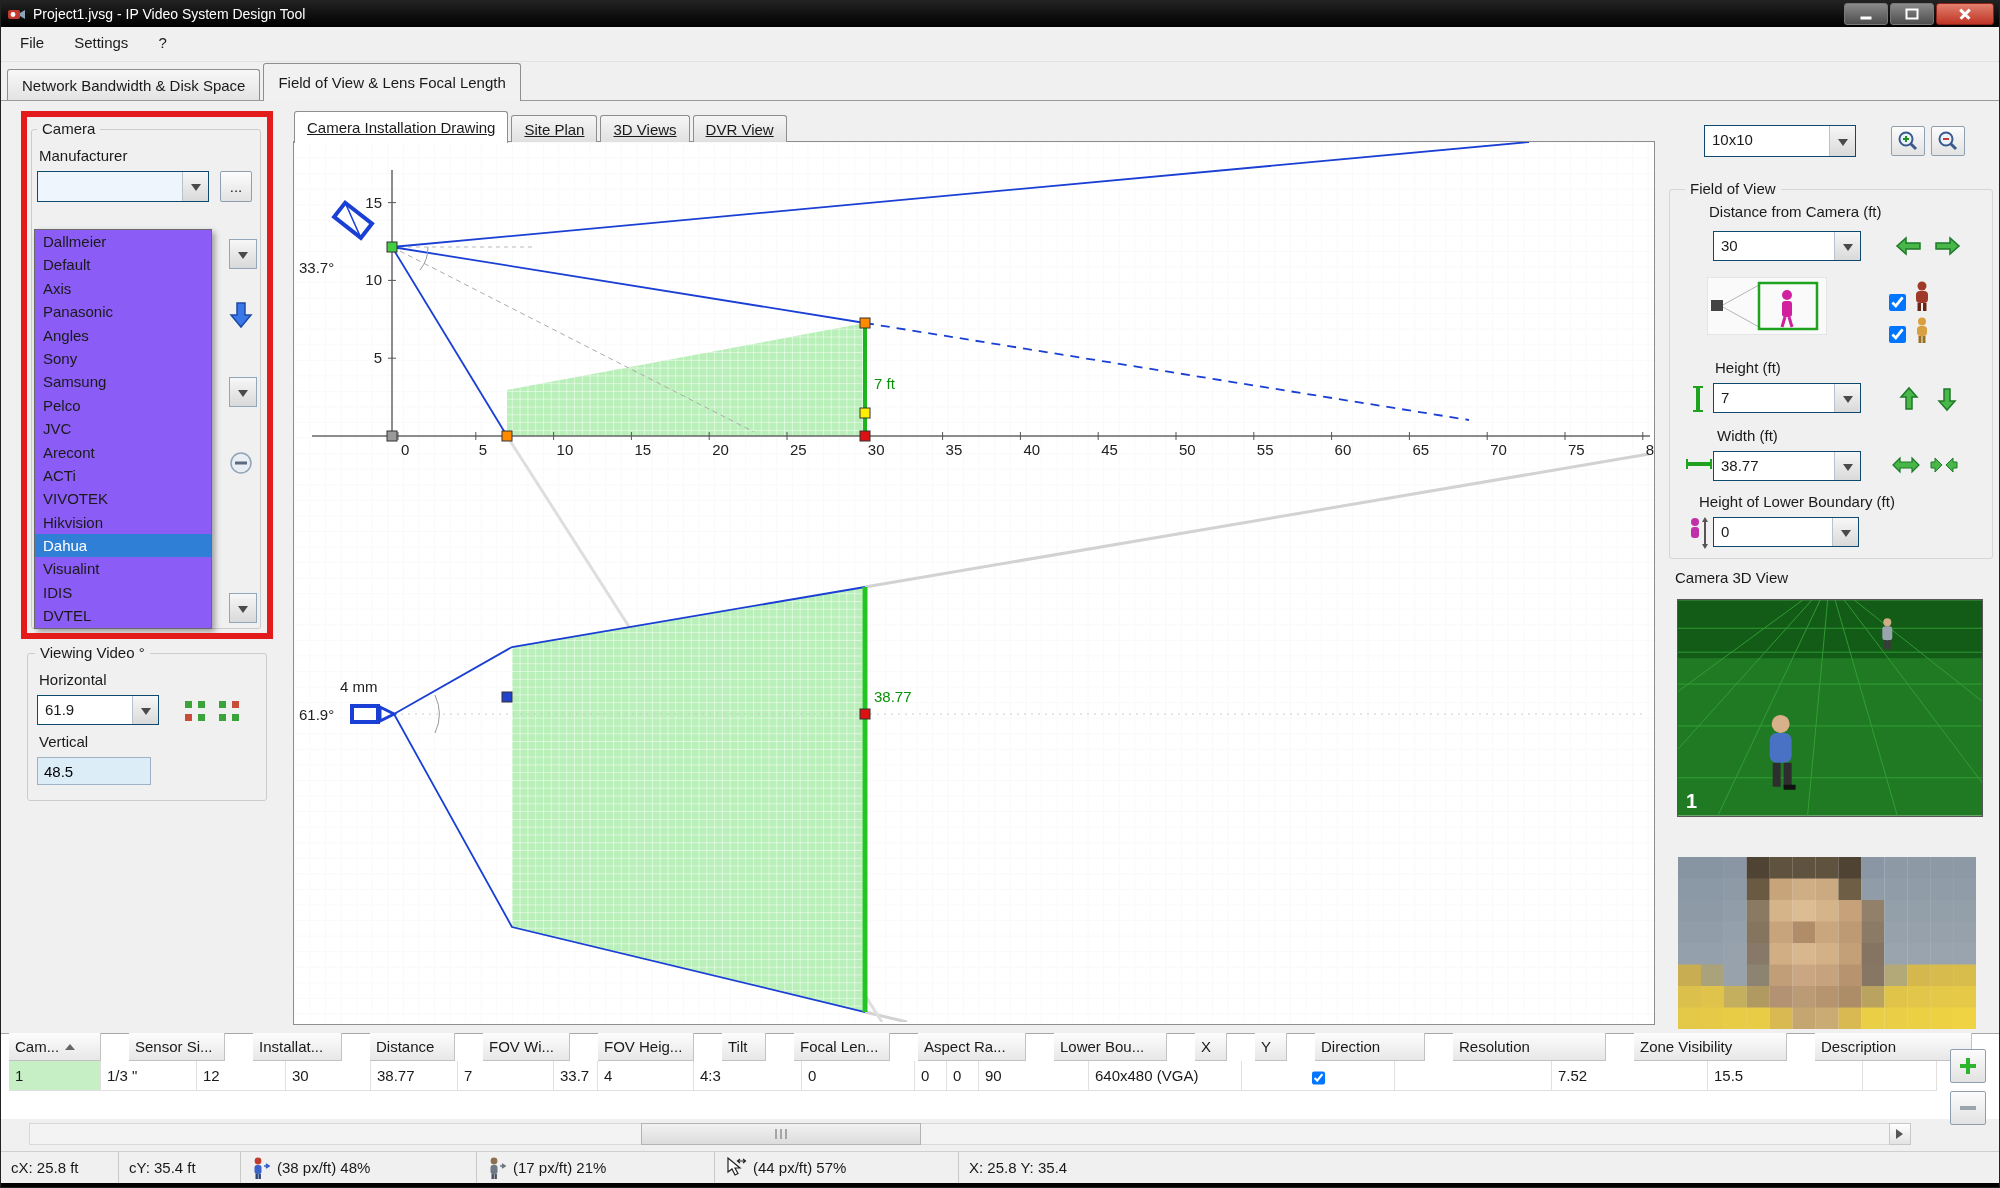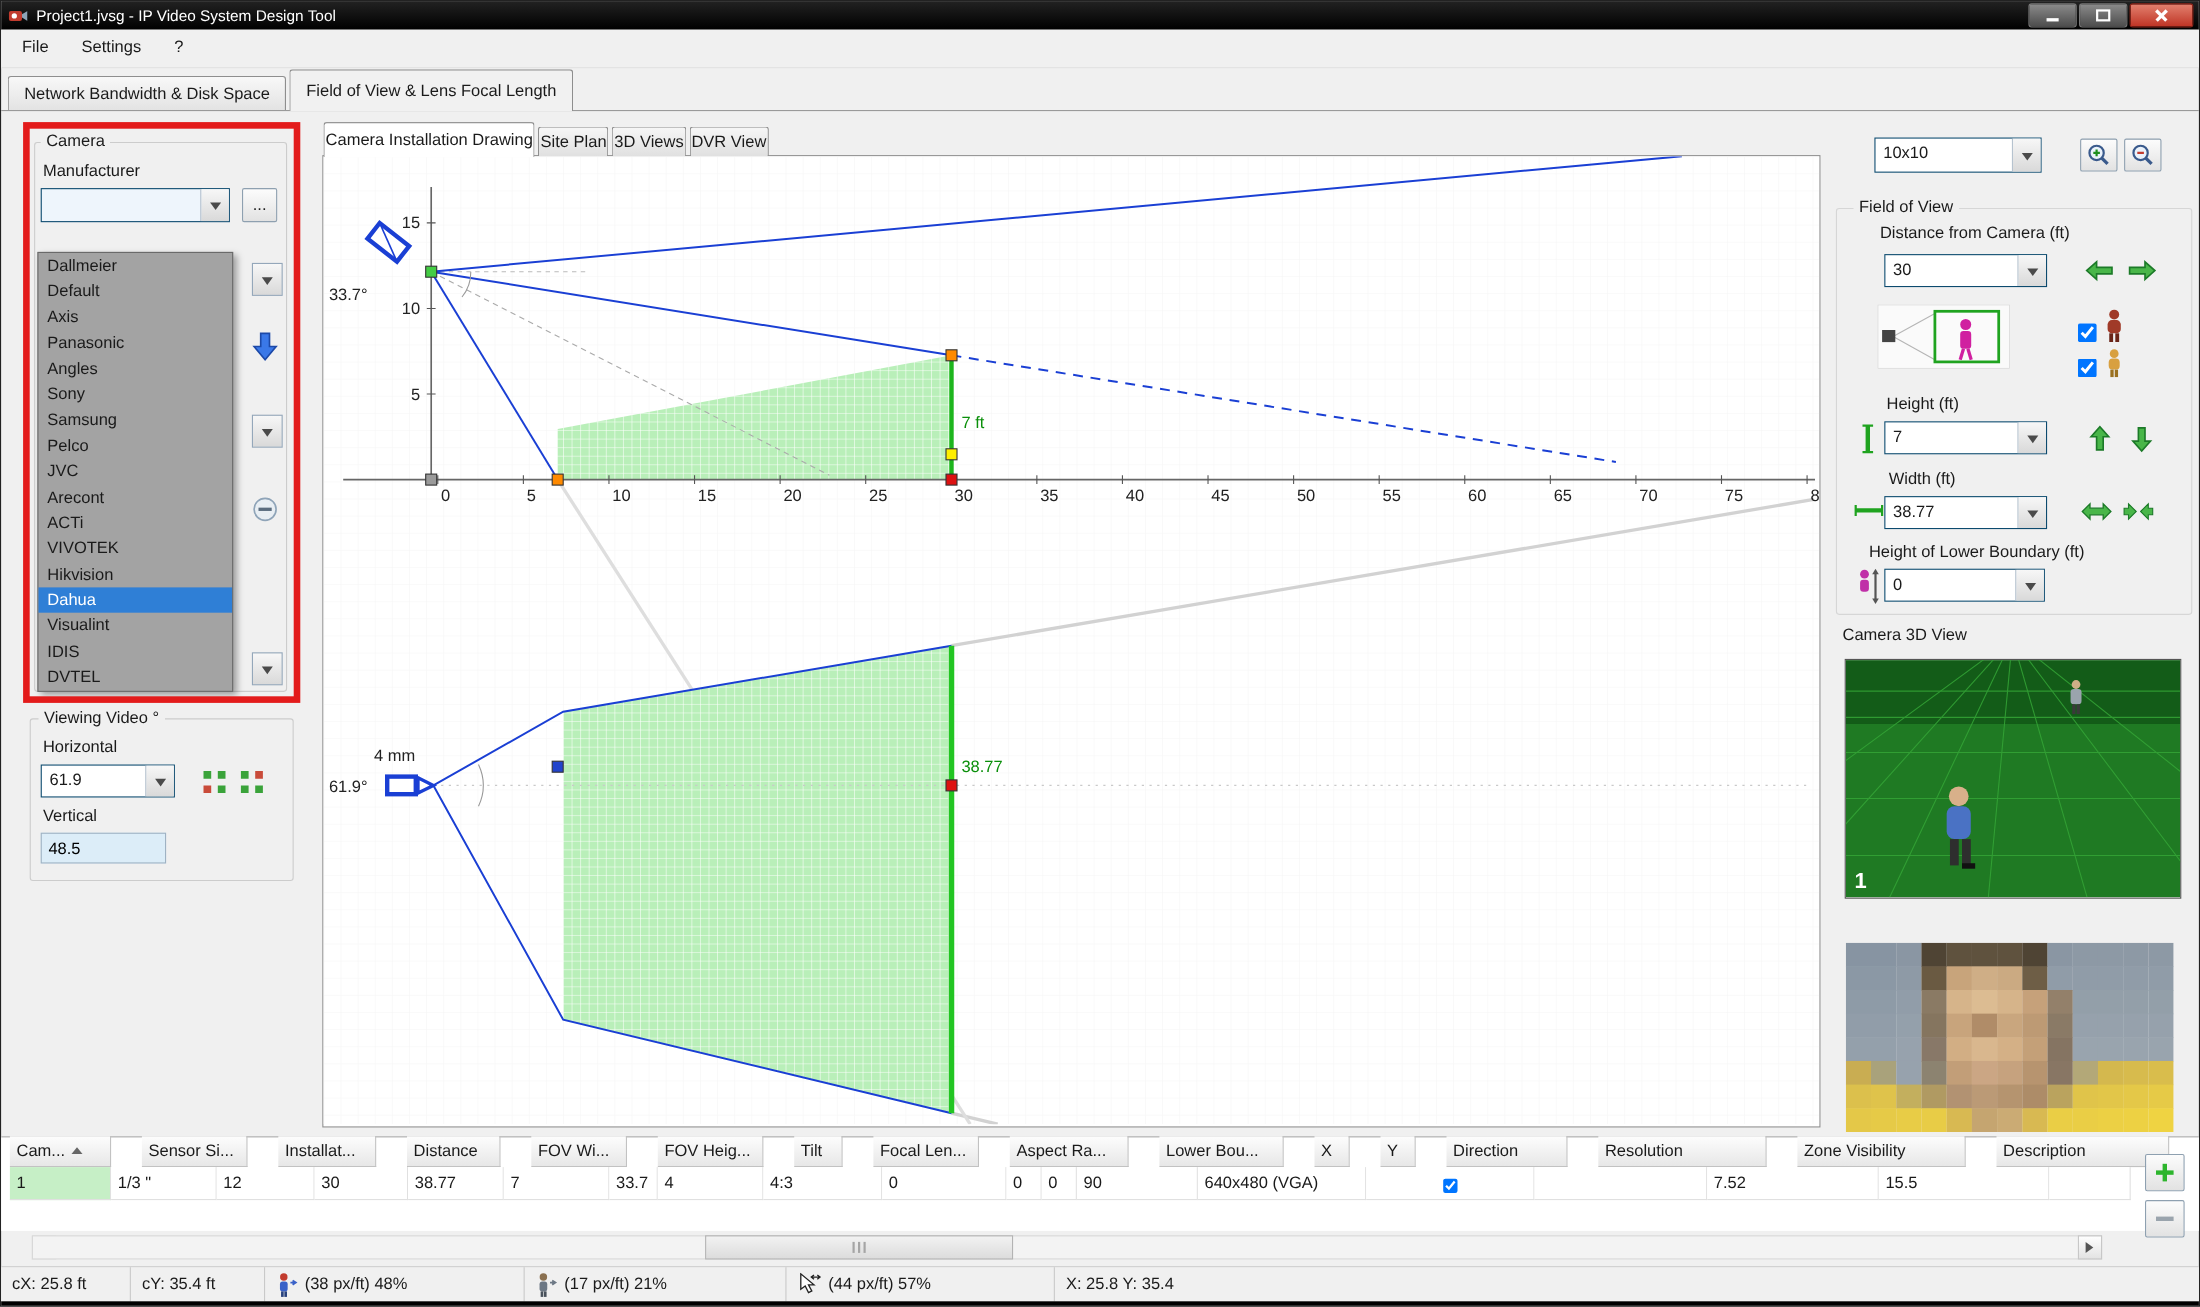--- a/index.html
+++ b/index.html
@@ -40,30 +40,30 @@
   .pushbtn{position:absolute;border:1px solid #8ea0b0;background:linear-gradient(#fcfcfc,#e2e2e2);
     display:flex;align-items:center;justify-content:center;box-sizing:border-box;border-radius:2px;cursor:default;}
   .grp{position:absolute;border:1px solid #cccccc;border-radius:3px;box-sizing:border-box;}
   .grp-label{position:absolute;background:#f0f0f0;padding:0 5px;z-index:2;white-space:nowrap;}
   .lbl{position:absolute;white-space:nowrap;}
   .txtbox{position:absolute;border:1px solid #9fb2c3;background:#dcedf8;padding:4px 6px;
     font-family:"Liberation Sans",sans-serif;font-size:15px;box-sizing:border-box;}
   
   .red-box{position:absolute;left:20px;top:110px;width:252px;height:528px;border:6px solid #e31b1b;
     box-sizing:border-box;z-index:30;pointer-events:none;}
-  .dd-list{position:absolute;left:33px;top:228px;width:176px;background:#a3a3a3;border:1px solid #6a6a6a;
+  .dd-list{position:absolute;left:33px;top:228px;width:176px;background:#8b5cf6;border:1px solid #6a6a6a;
     box-shadow:3px 3px 6px rgba(0,0,0,.35);z-index:12;}
   .dd-item{height:23.4px;line-height:23.4px;padding-left:8px;white-space:nowrap;cursor:default;}
   .dd-item.selected{background:#2f7fd6;color:#fff;}
   .frag-combo{position:absolute;width:28px;height:30px;border:1px solid #94a7ba;box-sizing:border-box;
     background:linear-gradient(#f7f7f7,#d9d9d9);display:flex;align-items:center;justify-content:center;z-index:5;}
   
   .canvas-tabs{position:absolute;left:293px;top:110px;height:31px;display:flex;align-items:flex-end;gap:3px;z-index:4;}
-  .cv-tab{height:26px;padding:0 1px;display:flex;align-items:center;background:linear-gradient(#f6f6f6,#e0e0e0);
-    border:1px solid #8e8e8e;border-bottom:none;border-radius:3px 3px 0 0;white-space:nowrap;cursor:default;}
+  .cv-tab{height:26px;padding:0 12px;display:flex;align-items:center;background:linear-gradient(#f6f6f6,#e0e0e0);
+    border:1px solid #8e8e8e;border-bottom:none;border-radius:3px 3px 0 0;white-space:nowrap;cursor:default;text-decoration:underline;}
   .cv-tab.active{height:31px;background:#ffffff;margin-bottom:-1px;z-index:5;}
   .canvas-box{position:absolute;left:292px;top:140px;width:1362px;height:884px;background:#fff;
     border:1px solid #8e8e8e;box-sizing:border-box;overflow:hidden;}
   .drawing text{font-size:15px;fill:#222;}
   .drawing .green-label{fill:#0a8f0a;}
   .drawing .bl{stroke:#1a3fd4;stroke-width:1.8;fill:none;}
   
   .icon-plain{position:absolute;cursor:pointer;}
   .view3d{position:absolute;left:1676px;top:598px;width:306px;height:218px;border:1px solid #555;box-sizing:border-box;}
   .portrait{position:absolute;left:1677px;top:856px;width:298px;height:172px;}

